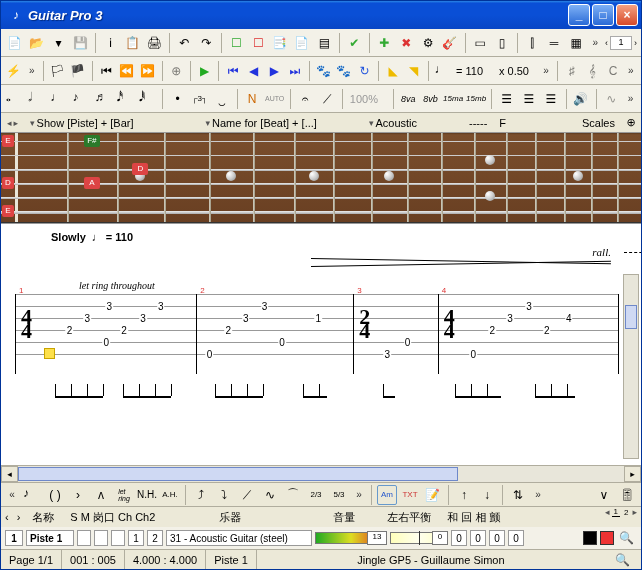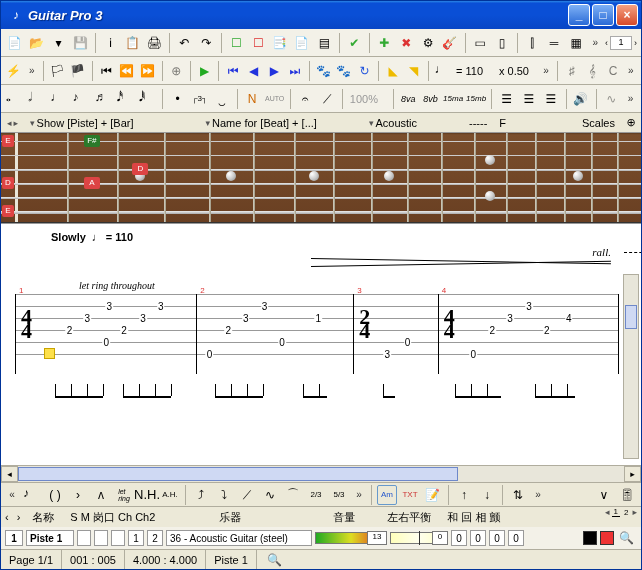--- a/index.html
+++ b/index.html
@@ -365,21 +365,21 @@
  </div>
 
  <div class="bottombar">
  <div class="fxbar">
   <span class="overflow">«</span>
   <span class="tbtn glyph">♪</span>
   <span class="tbtn">( )</span>
   <span class="tbtn">›</span>
   <span class="tbtn">ᴧ</span>
   <span class="tbtn" style="font-size:7px;font-style:italic">let<br>ring</span>
-  <span class="tbtn" style="font-size:13px">N.H.</span>
+  <span class="tbtn" style="font-size:10px">N.H.</span>
   <span class="tbtn" style="font-size:8px">A.H.</span>
   <span class="sep"></span>
   <span class="tbtn">⤴</span>
   <span class="tbtn">⤵</span>
   <span class="tbtn">⟋</span>
   <span class="tbtn">∿</span>
   <span class="tbtn">⌒</span>
   <span class="tbtn" style="font-size:8px">2/3</span>
   <span class="tbtn" style="font-size:8px">5/3</span>
   <span class="overflow">»</span>
@@ -416,21 +416,21 @@
  </div>
 
  <div class="trackrow">
   <span class="cell" style="width:18px;font-weight:bold">1</span>
   <span class="cell" style="width:48px;font-weight:bold;text-align:left;justify-content:flex-start">Piste 1</span>
   <span class="cell" style="width:14px"></span>
   <span class="cell" style="width:14px"></span>
   <span class="cell" style="width:14px"></span>
   <span class="cell" style="width:16px">1</span>
   <span class="cell" style="width:16px">2</span>
-  <span class="cell" style="width:146px;justify-content:flex-start">36 - Acoustic Guitar (steel)</span>
+  <span class="cell" style="width:146px;justify-content:flex-start">31 - Acoustic Guitar (steel)</span>
   <div class="vol">
           <div class="cap">13</div>
         </div>
   <div class="pan">
           <div class="mark"></div>
           <div class="cap">0</div>
         </div>
   <span class="cell" style="width:16px">0</span>
   <span class="cell" style="width:16px">0</span>
   <span class="cell" style="width:16px">0</span>
@@ -439,18 +439,19 @@
   <span class="clrpick" style="background:#000"></span>
   <span class="clrpick" style="background:#e33"></span>
   <span class="tbtn">🔍</span>
  </div>
 
  <div class="statusbar">
   <div class="stat">Page 1/1</div>
   <div class="stat">001 : 005</div>
   <div class="stat">4.000 : 4.000</div>
   <div class="stat">Piste 1</div>
+  <div class="stat" style="flex:1;justify-content:center;border-right:none">Jingle GP5 - Guillaume Simon</div>
   <div class="stat" style="border-right:none">
           <span class="tbtn">🔍</span>
         </div>
  </div>
  </div>
 </div>
 
 </body></html>

